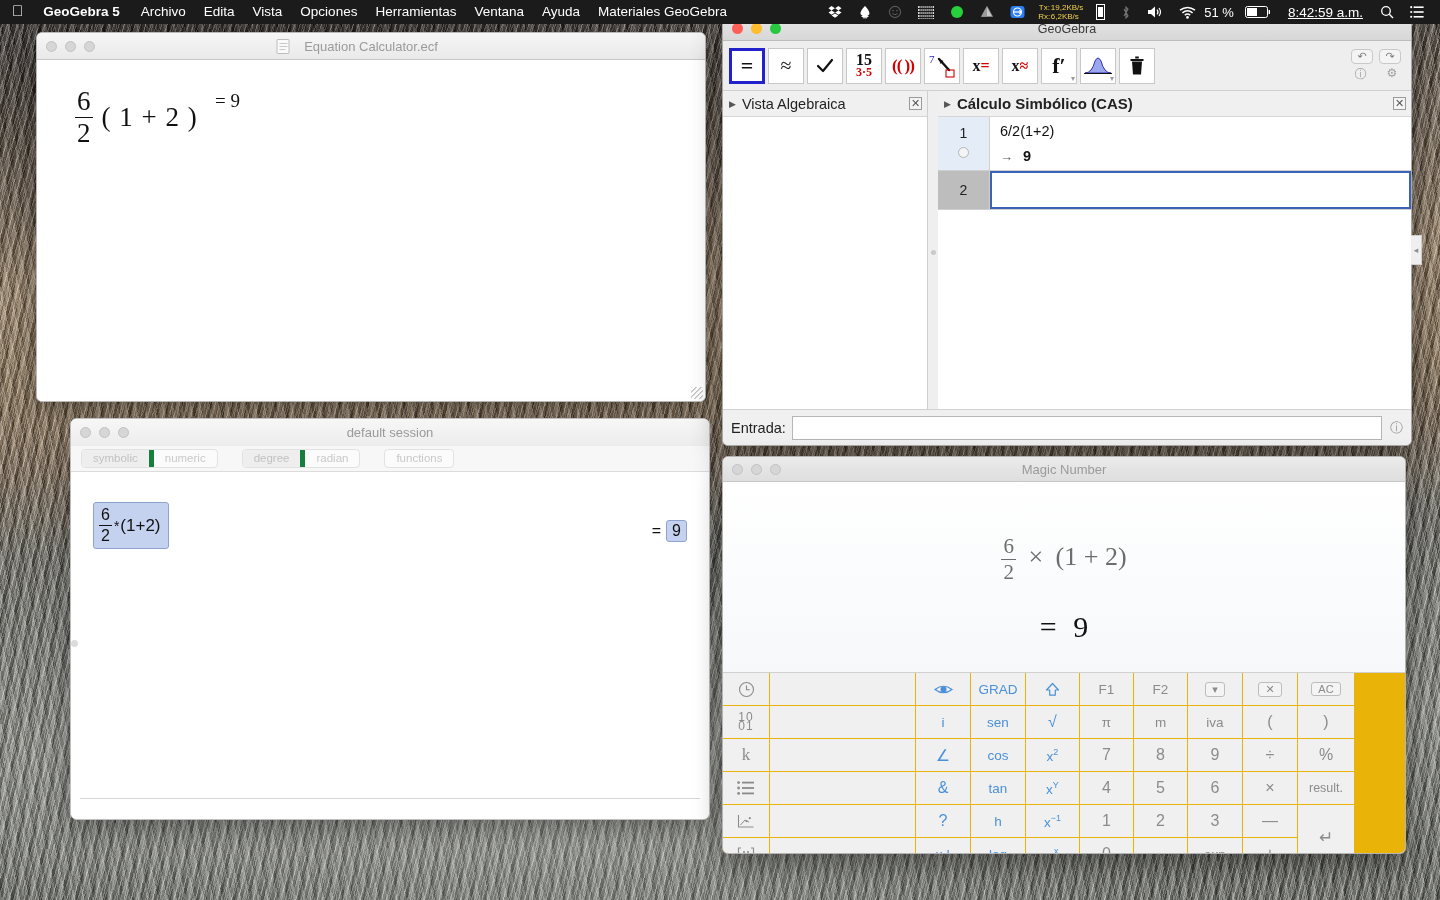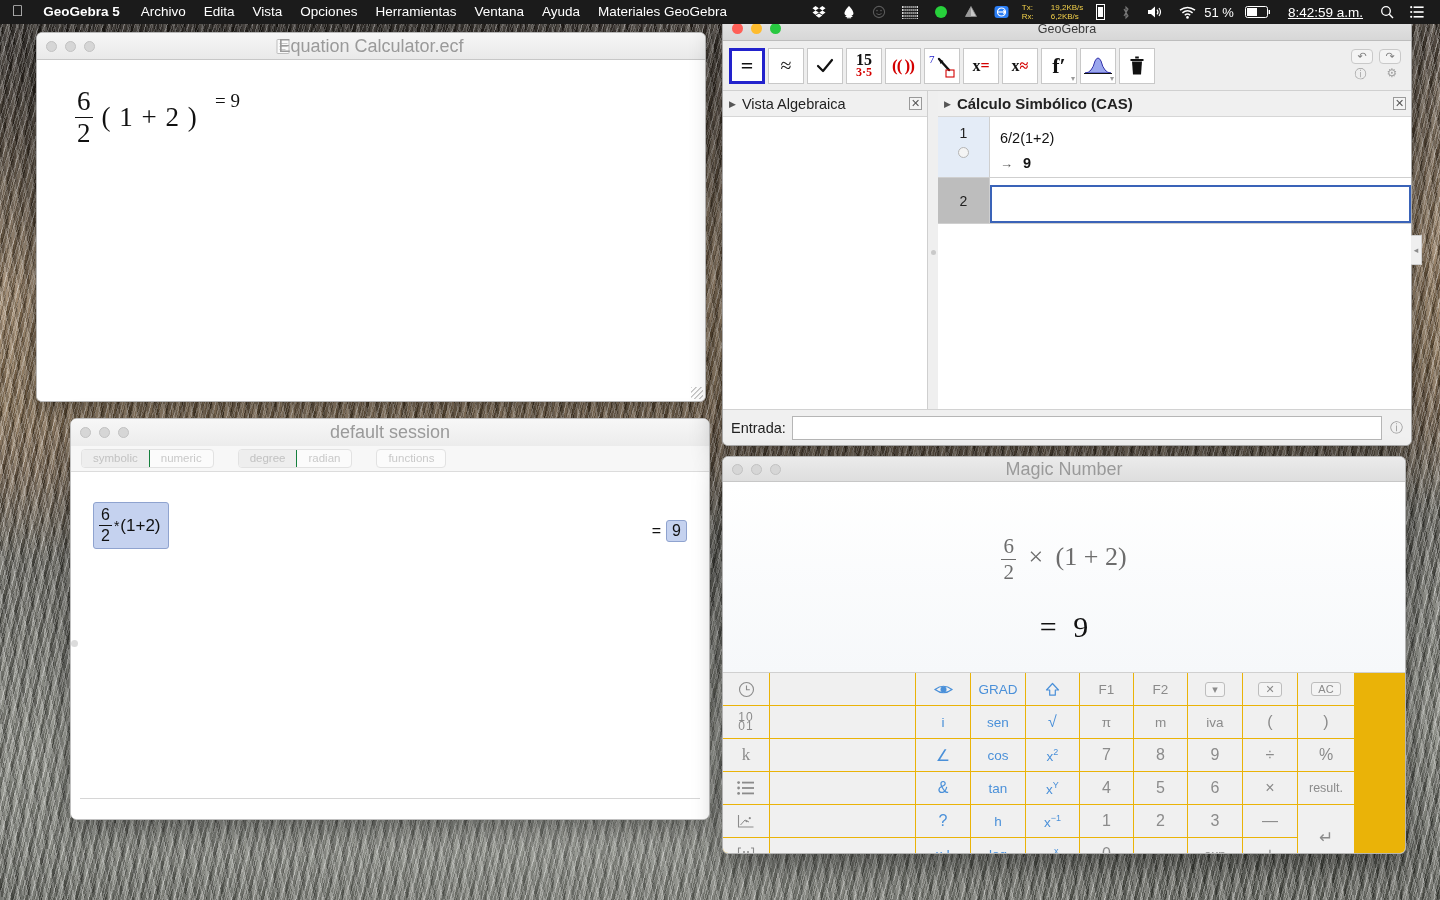--- a/index.html
+++ b/index.html
@@ -65,40 +65,40 @@
   }
   .mb-item.bold { font-weight:bold; padding-left:8px; padding-right:12px; }
   .mb-apple { padding:0 12px 0 12px; font-size:15px; line-height:22px; }
   .mb-right { margin-left:auto; display:flex; align-items:center; height:24px; gap:0; }
   .mb-ic { padding:0 8px; height:24px; display:flex; align-items:center; justify-content:center; color:#fff; }
   .mb-clock { padding:0 9px; font-size:13.5px; white-space:nowrap;text-decoration:underline; }
   .mb-pct { font-size:13px; padding-right:3px; }
   .netrate { font-size:8px; line-height:9px; font-family:"Liberation Sans",sans-serif; padding:0 5px; }
   .netrate .lbl { color:#f3d14a; }
   .netrate .val { color:#f3d14a; }
-  .netrate .row { display:flex; gap:16px; }
+  .netrate .row { display:flex; gap:0;text-align:center; }
   .netrate .row span:first-child { width:13px; }
 
   
   .win { position:absolute; background:#fff; }
   .tbar {
     height:22px; display:flex; align-items:center; position:relative;
     background:linear-gradient(#f6f6f6,#e9e9e9);
     border-bottom:1px solid #c7c7c7;
     border-top-left-radius:5px; border-top-right-radius:5px;
   }
   .lights { display:flex; gap:8px; padding-left:9px; }
   .lt { width:11px; height:11px; border-radius:50%; }
   .lt.dim { background:#d6d6d6; border:0.5px solid #c2c2c2; }
   .lt.red { background:#ff5f57; }
   .lt.yel { background:#febc2e; }
   .lt.grn { background:#28c840; }
   .wtitle {
     position:absolute; left:0; right:0; text-align:center;
-    font-size:18px; color:#9a9a9a; pointer-events:none;
+    font-size:13px; color:#9a9a9a; pointer-events:none;
   }
   .wtitle.active { color:#4b4b4b; }
 
   
   #eqcalc { left:36px; top:32px; width:670px; height:370px;
             border:1px solid #b9b9b9; border-radius:6px;
             box-shadow:0 6px 22px rgba(0,0,0,0.38); }
   #eqcalc .tbar { height:27px; }
   #eqcalc .doc-ico {
     position:absolute; left:50%; transform:translateX(-50%);
@@ -141,21 +141,21 @@
              background:#fdfdfd; }
   #session .tbar { height:27px; background:linear-gradient(#f7f7f7,#ececec);
                    border-bottom:none; }
   #session .toolrow { height:26px; display:flex; align-items:center;
                       gap:0; padding:0 0 0 10px; background:#f7f7f7;
                       border-bottom:1px solid #dcdcdc; }
   .seg { display:flex; border:1px solid #e2e2e2; border-radius:4px; overflow:hidden;
          height:19px; margin-right:24px; background:#fbfbfb; }
   .seg > div { font-size:11.5px; color:#c9c9c9; padding:0 11px;
                line-height:17px; white-space:nowrap; }
-  .seg > div + div { border-left:1px solid #15803d; }
+  .seg > div + div { border-left:5px solid #15803d; }
   .seg > div.on { background:#eeeeee; color:#c2c2c2;text-align:center; }
   #session .sheet { position:relative; height:calc(100% - 53px); background:#fff;
                     border-bottom-left-radius:6px; border-bottom-right-radius:6px; }
   #sess-cell {
     position:absolute; left:22px; top:30px;
     background:#c5d2ef; border:1px solid #8fa3cf; border-radius:3px;
     padding:4px 7px 4px 5px; display:flex; align-items:center;
     font-family:"Liberation Sans", sans-serif; font-size:17px; color:#111;
   }
   #sess-cell .frac { font-size:16px; }
@@ -209,21 +209,21 @@
   #pane-cas { flex:1; display:flex; flex-direction:column; background:#fff; }
   #cas-body { flex:1; display:flex; background:#fff; }
   #cas-rows { flex:1; }
   .cas-row { display:flex; border-bottom:1px solid #cfcfcf; }
   .cas-idx { width:52px; flex:none; background:#e4ecf7; border-right:1px solid #cfcfcf;
              display:flex; flex-direction:column; align-items:center; justify-content:flex-start;
              padding-top:8px; font-size:14px; color:#222; gap:6px; }
   .cas-idx.grey { background:#bdbdbd; justify-content:center; padding-top:0; }
   .cas-idx .dot { width:11px; height:11px; border-radius:50%; background:#f4f4f4;
                   border:1px solid #b5b5b5; }
-  .cas-content { flex:1; padding:6px 10px; background:#fff;margin-top:7px; }
+  .cas-content { flex:1; padding:6px 10px; background:#fff; }
   .cas-in { font-size:14.5px; color:#111; font-family:"Liberation Sans",sans-serif; }
   .cas-out { font-size:14.5px; color:#111; margin-top:9px; display:flex; align-items:center; gap:10px; }
   .cas-out .arrow { color:#555; font-size:13px; }
   .cas-out .val { font-weight:bold; }
   .cas-row.active .cas-content { border:2px solid #3a63b8; height:38px; padding:0; }
   #cas-blank { flex:1; background:#fff; }
   #entrada {
     height:36px; background:#f0f0f0; border-top:1px solid #d2d2d2;
     display:flex; align-items:center; padding:0 6px 0 8px; gap:6px;
     border-bottom-left-radius:5px; border-bottom-right-radius:5px;

